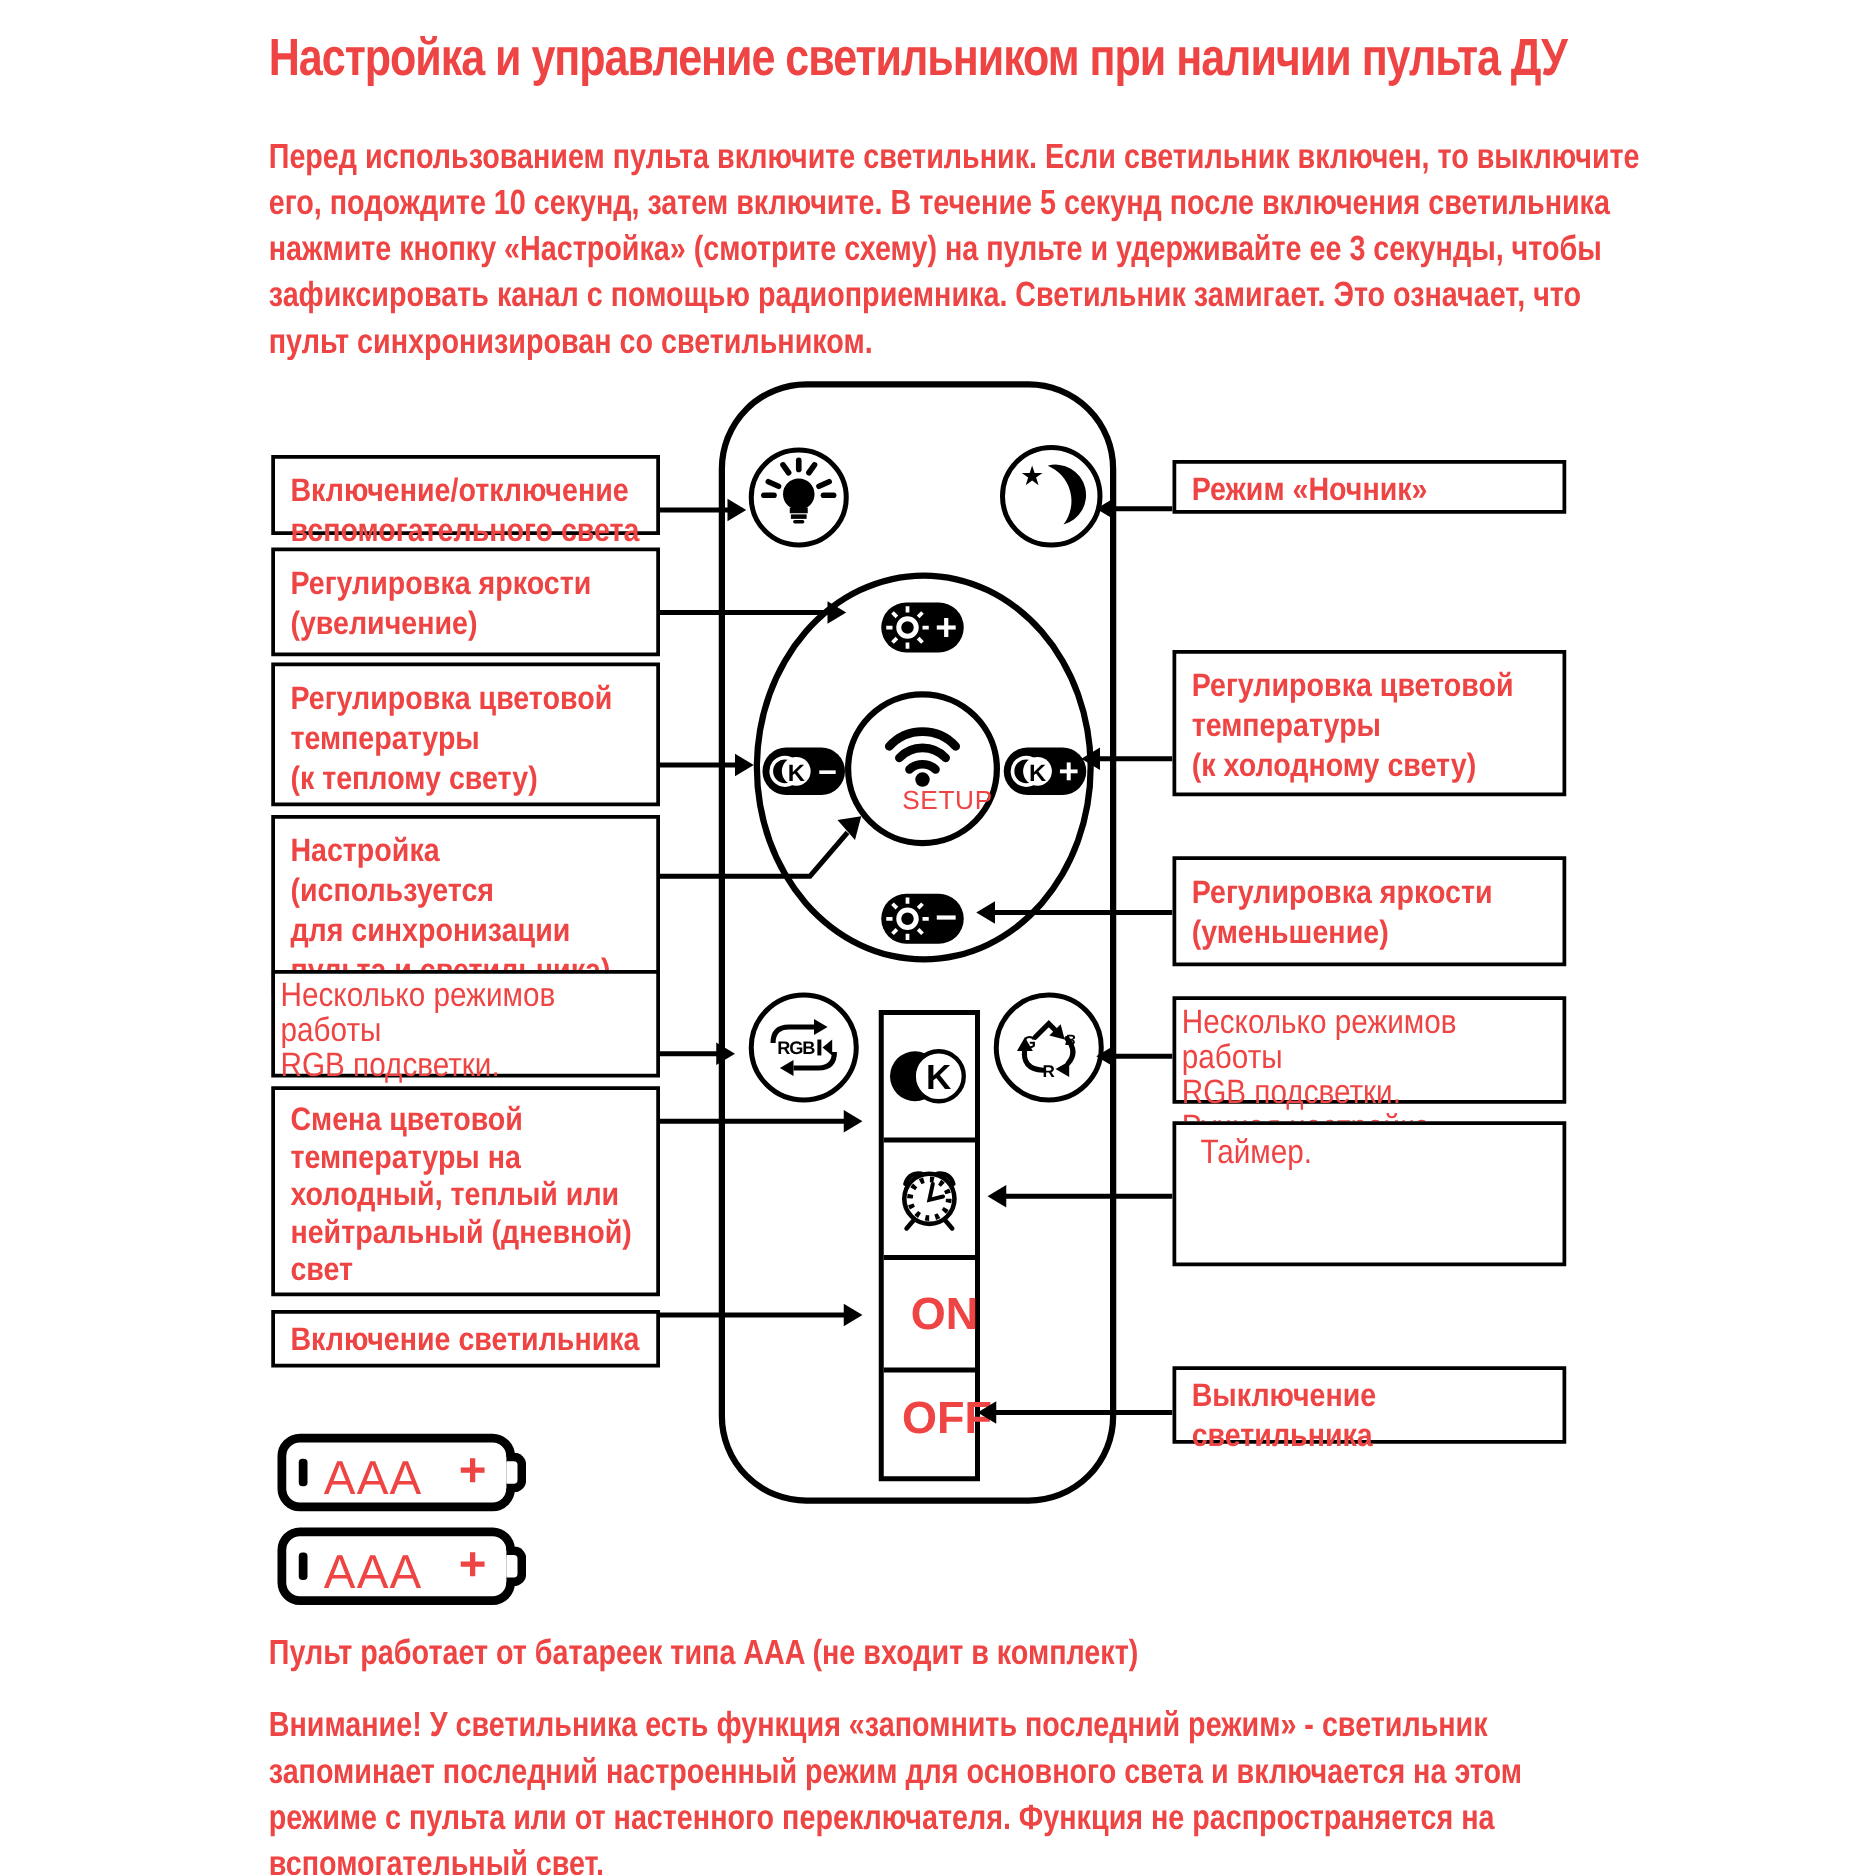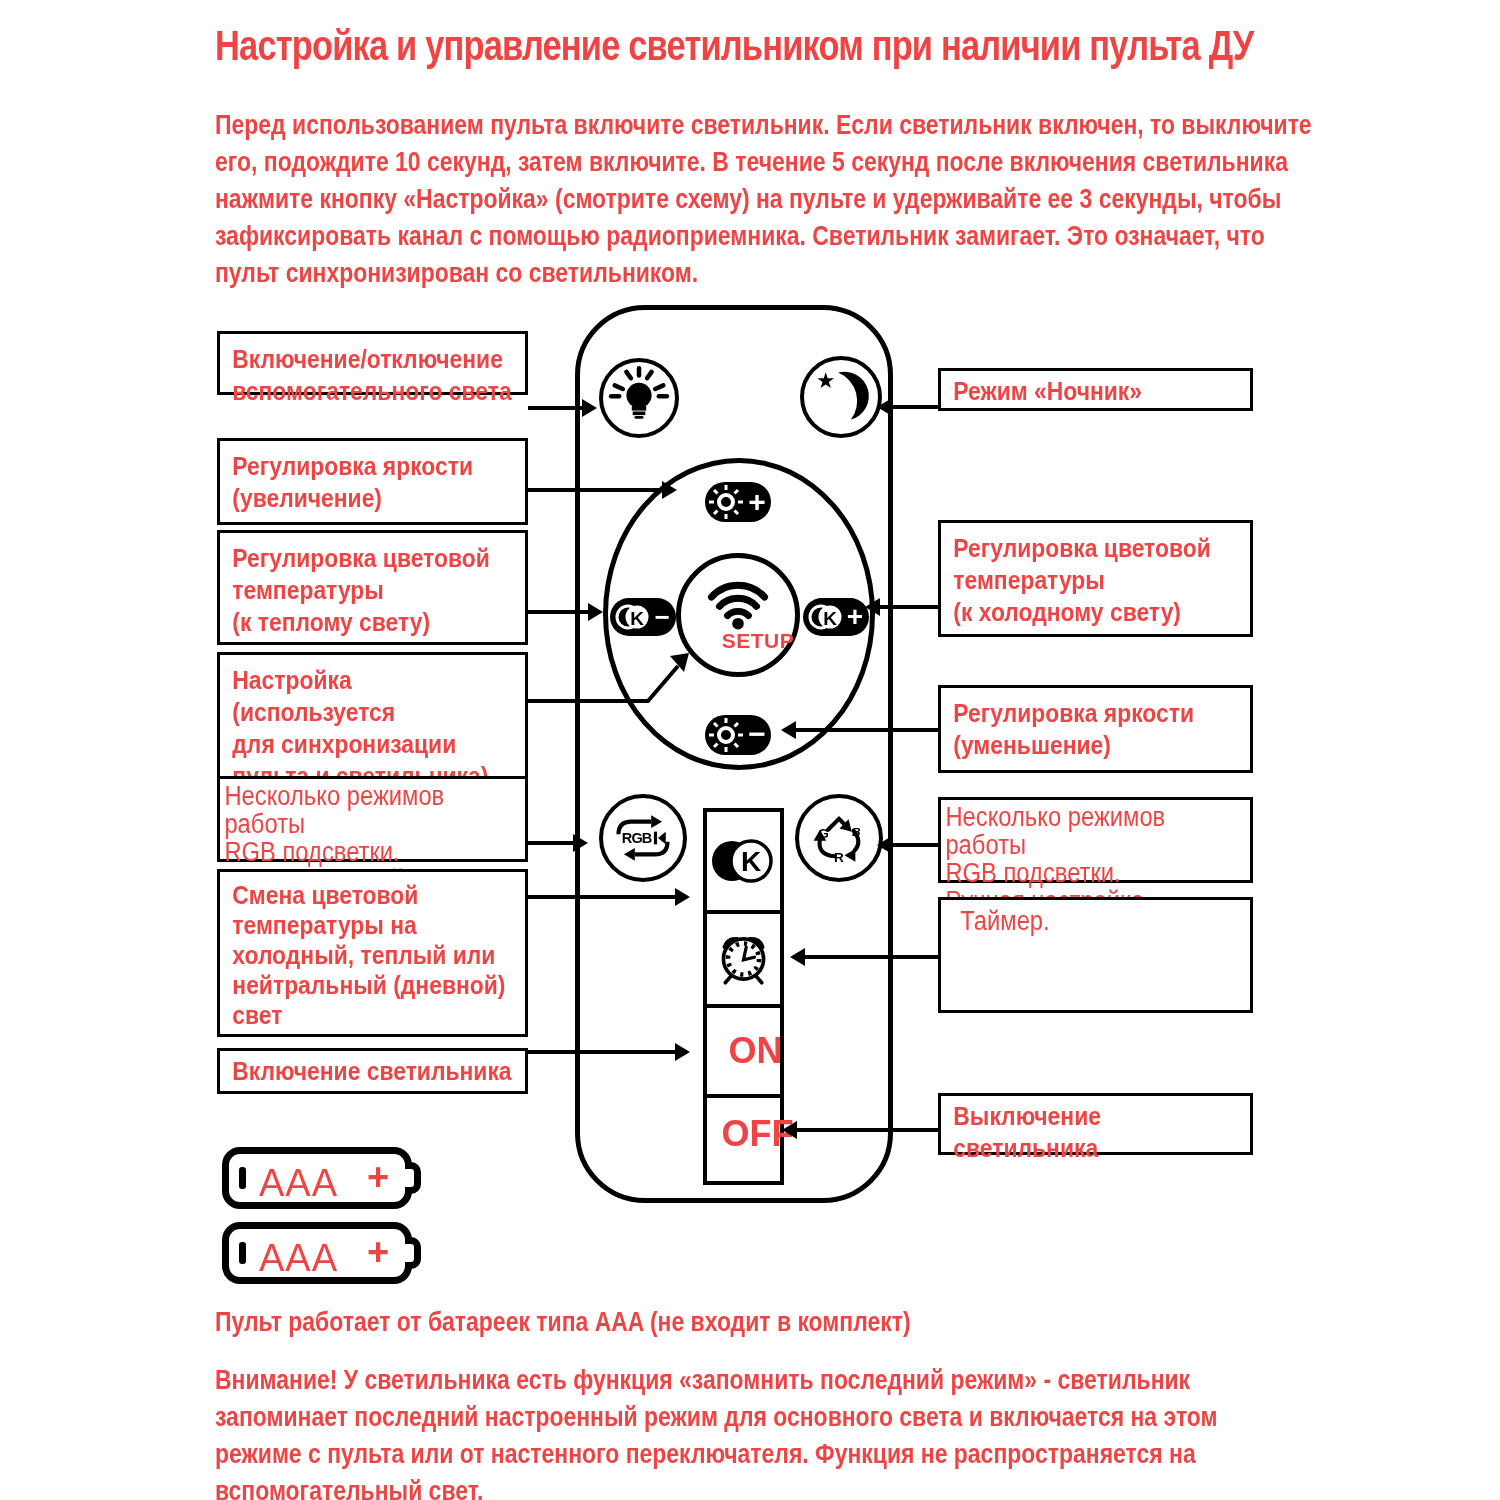--- a/index.html
+++ b/index.html
@@ -26,21 +26,21 @@
   
   .remote{position:absolute;left:575px;top:305px;width:318px;height:898px;border:5px solid #000;
           border-radius:70px;background:#fff;box-sizing:border-box;z-index:1;}
   .rabs{position:absolute;box-sizing:border-box;}
   .circlebtn{border:4px solid #000;border-radius:50%;background:#fff;}
   .ellipse{border:5px solid #000;border-radius:50%;background:#fff;}
   .pill{background:#000;border-radius:20px;}
   .pill svg{display:block;width:100%;height:100%;}
   .setup{border:5px solid #000;border-radius:50%;background:#fff;display:flex;flex-direction:column;
          align-items:center;justify-content:center;}
-  .setup .lbl{font-size:21px;font-weight:bold;letter-spacing:0.5px;margin-top:-2px;margin-left:40px;}
+  .setup .lbl{font-size:21px;font-weight:normal;letter-spacing:0.5px;margin-top:-2px;margin-left:40px;}
   .keycol{border:4px solid #000;background:#fff;}
   .kcell{box-sizing:border-box;display:flex;align-items:center;justify-content:center;
          font-size:36px;font-weight:bold;}
   .kcell + .kcell{border-top:4px solid #000;}
   svg text{font-family:"Liberation Sans",sans-serif;}
 
   
   .connectors{position:absolute;left:0;top:0;z-index:2;pointer-events:none;}
 
   
@@ -270,21 +270,21 @@
           <line x1="938" y1="957" x2="804" y2="957"></line>
           <polygon points="790,957 805,948 805,966" stroke="none"></polygon>
         </g>
       <g>
           <line x1="938" y1="1130" x2="796" y2="1130"></line>
           <polygon points="782,1130 797,1121 797,1139" stroke="none"></polygon>
         </g>
     </g>
   </svg>
 
-  <div class="callout cl" style="top:331px;height:64px;">
+  <div class="callout cl" style="top:364px;height:64px;">
       <div class="ctxt">Включение/отключение
 вспомогательного света</div>
     </div>
   <div class="callout cl" style="top:438px;height:87px;">
       <div class="ctxt">Регулировка яркости
 (увеличение)</div>
     </div>
   <div class="callout cl" style="top:530px;height:115px;">
       <div class="ctxt">Регулировка цветовой
 температуры

